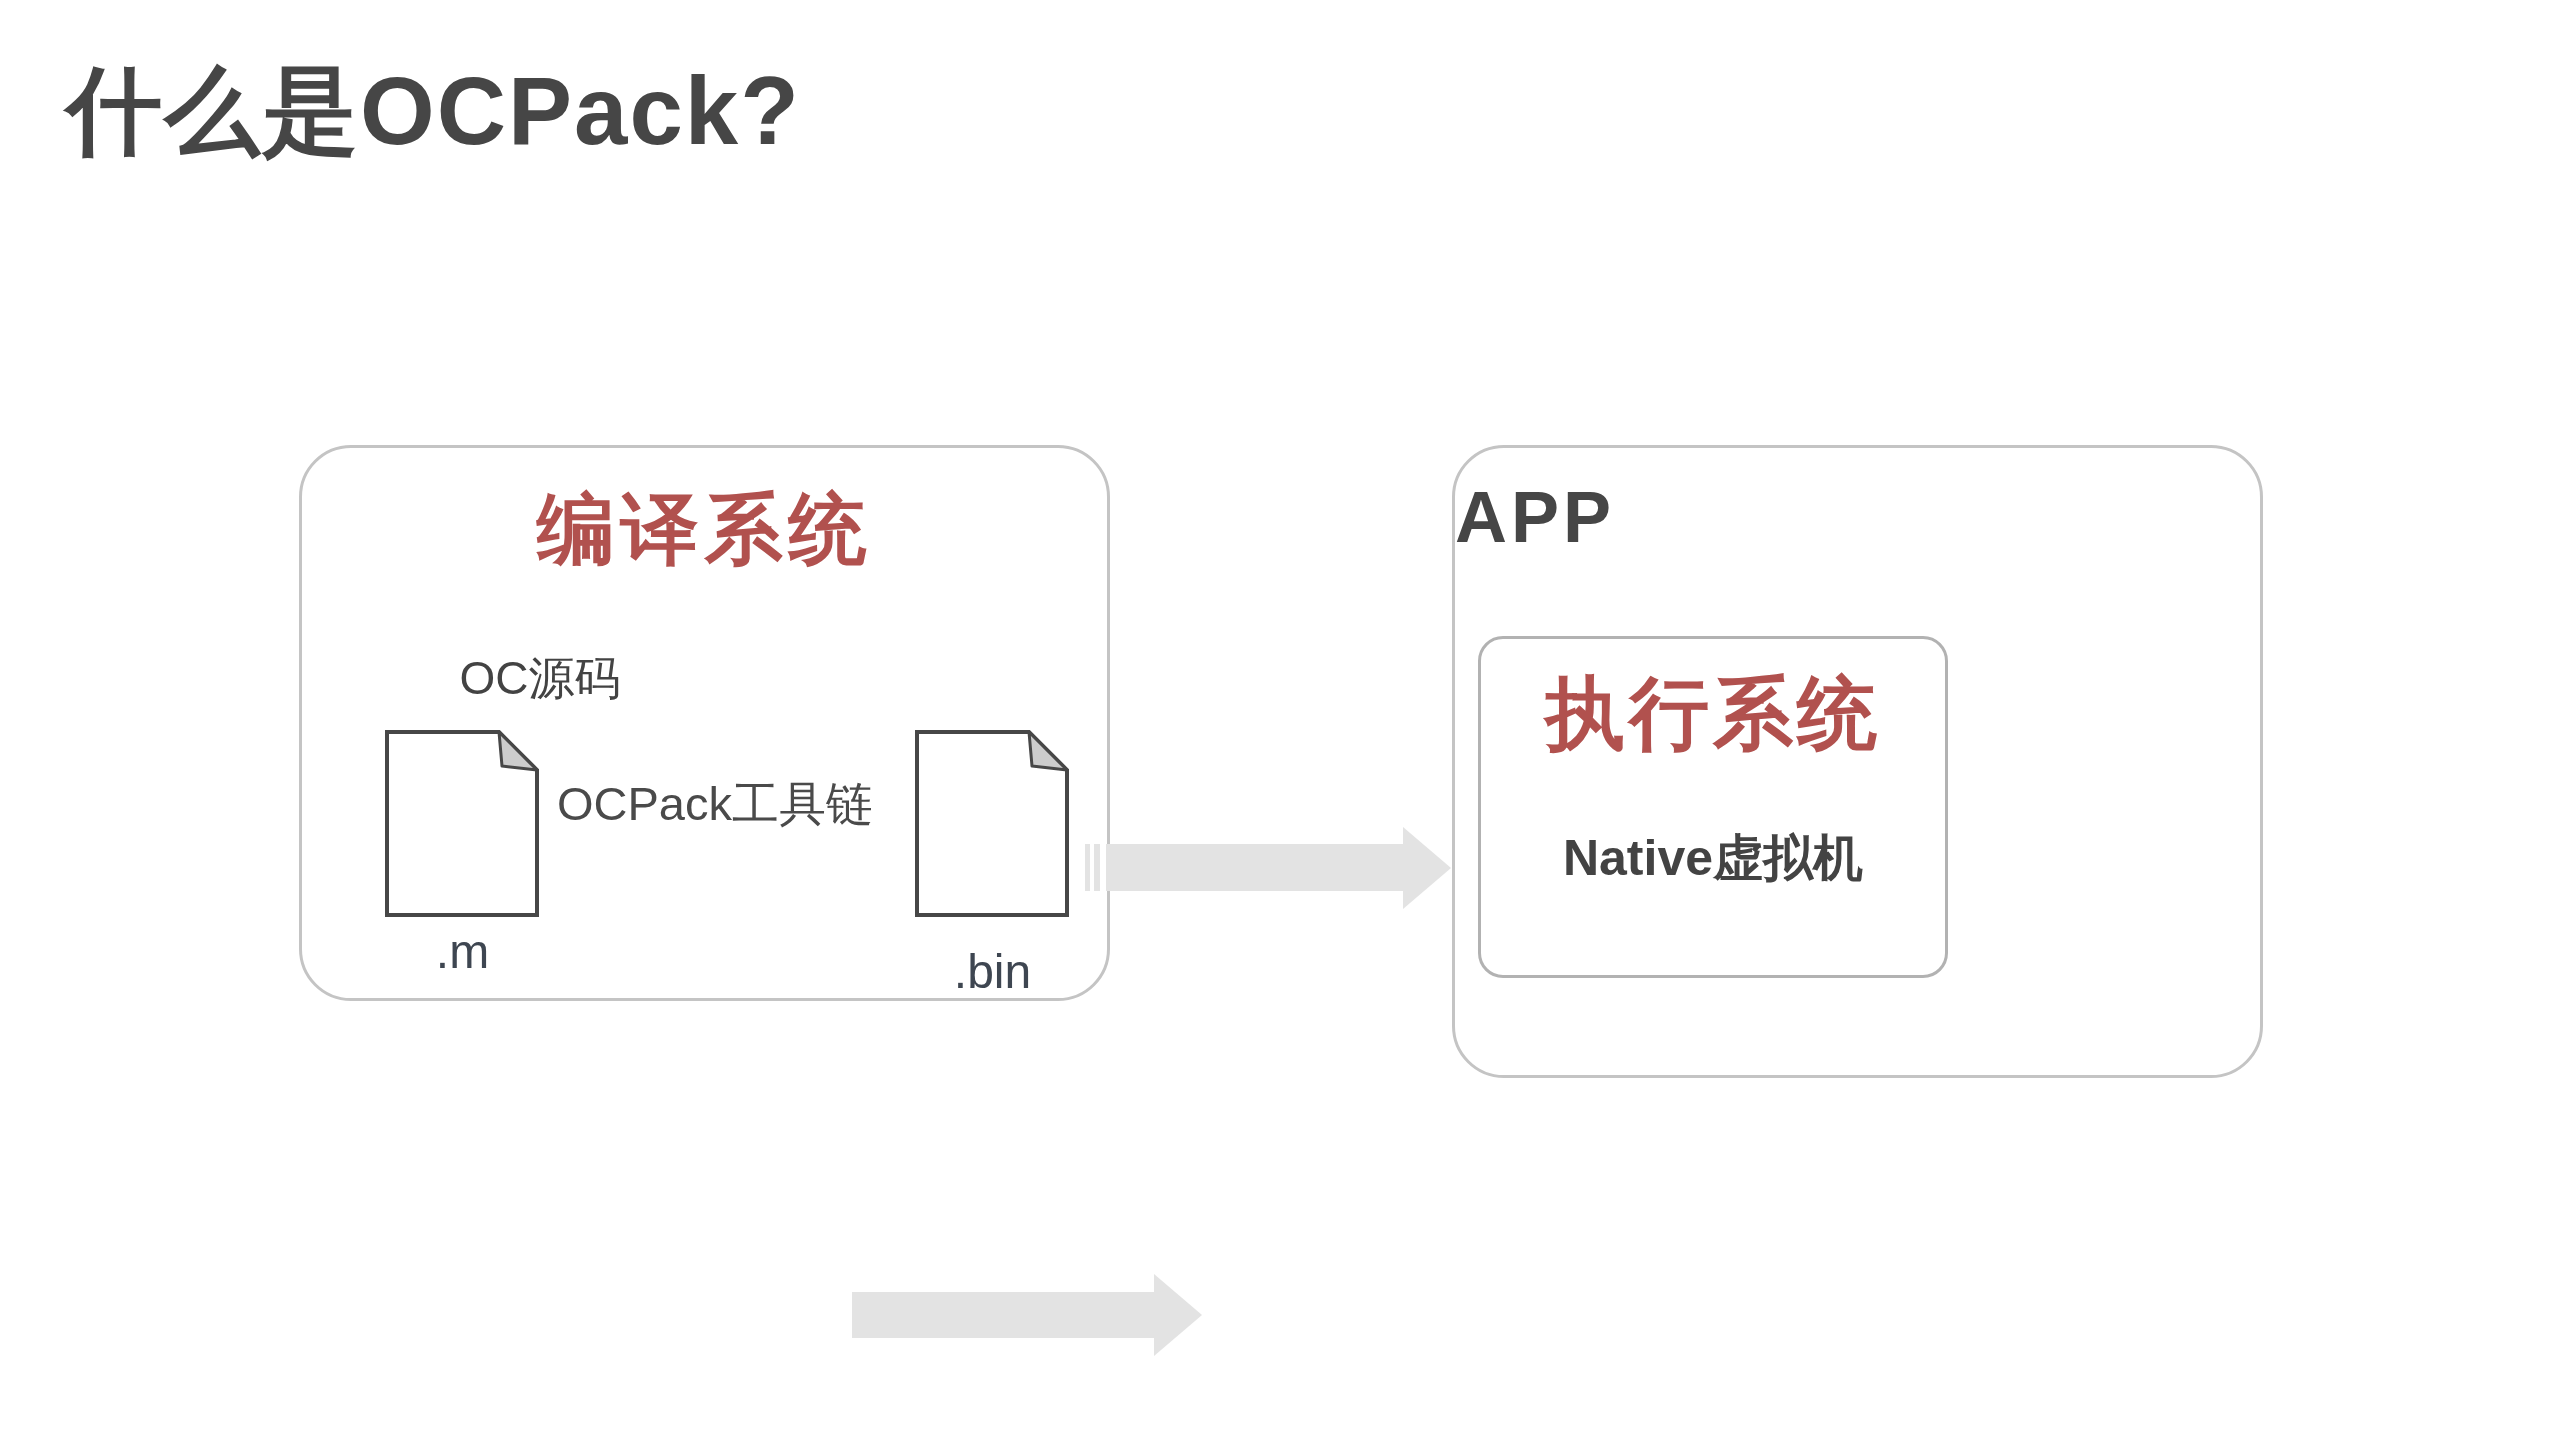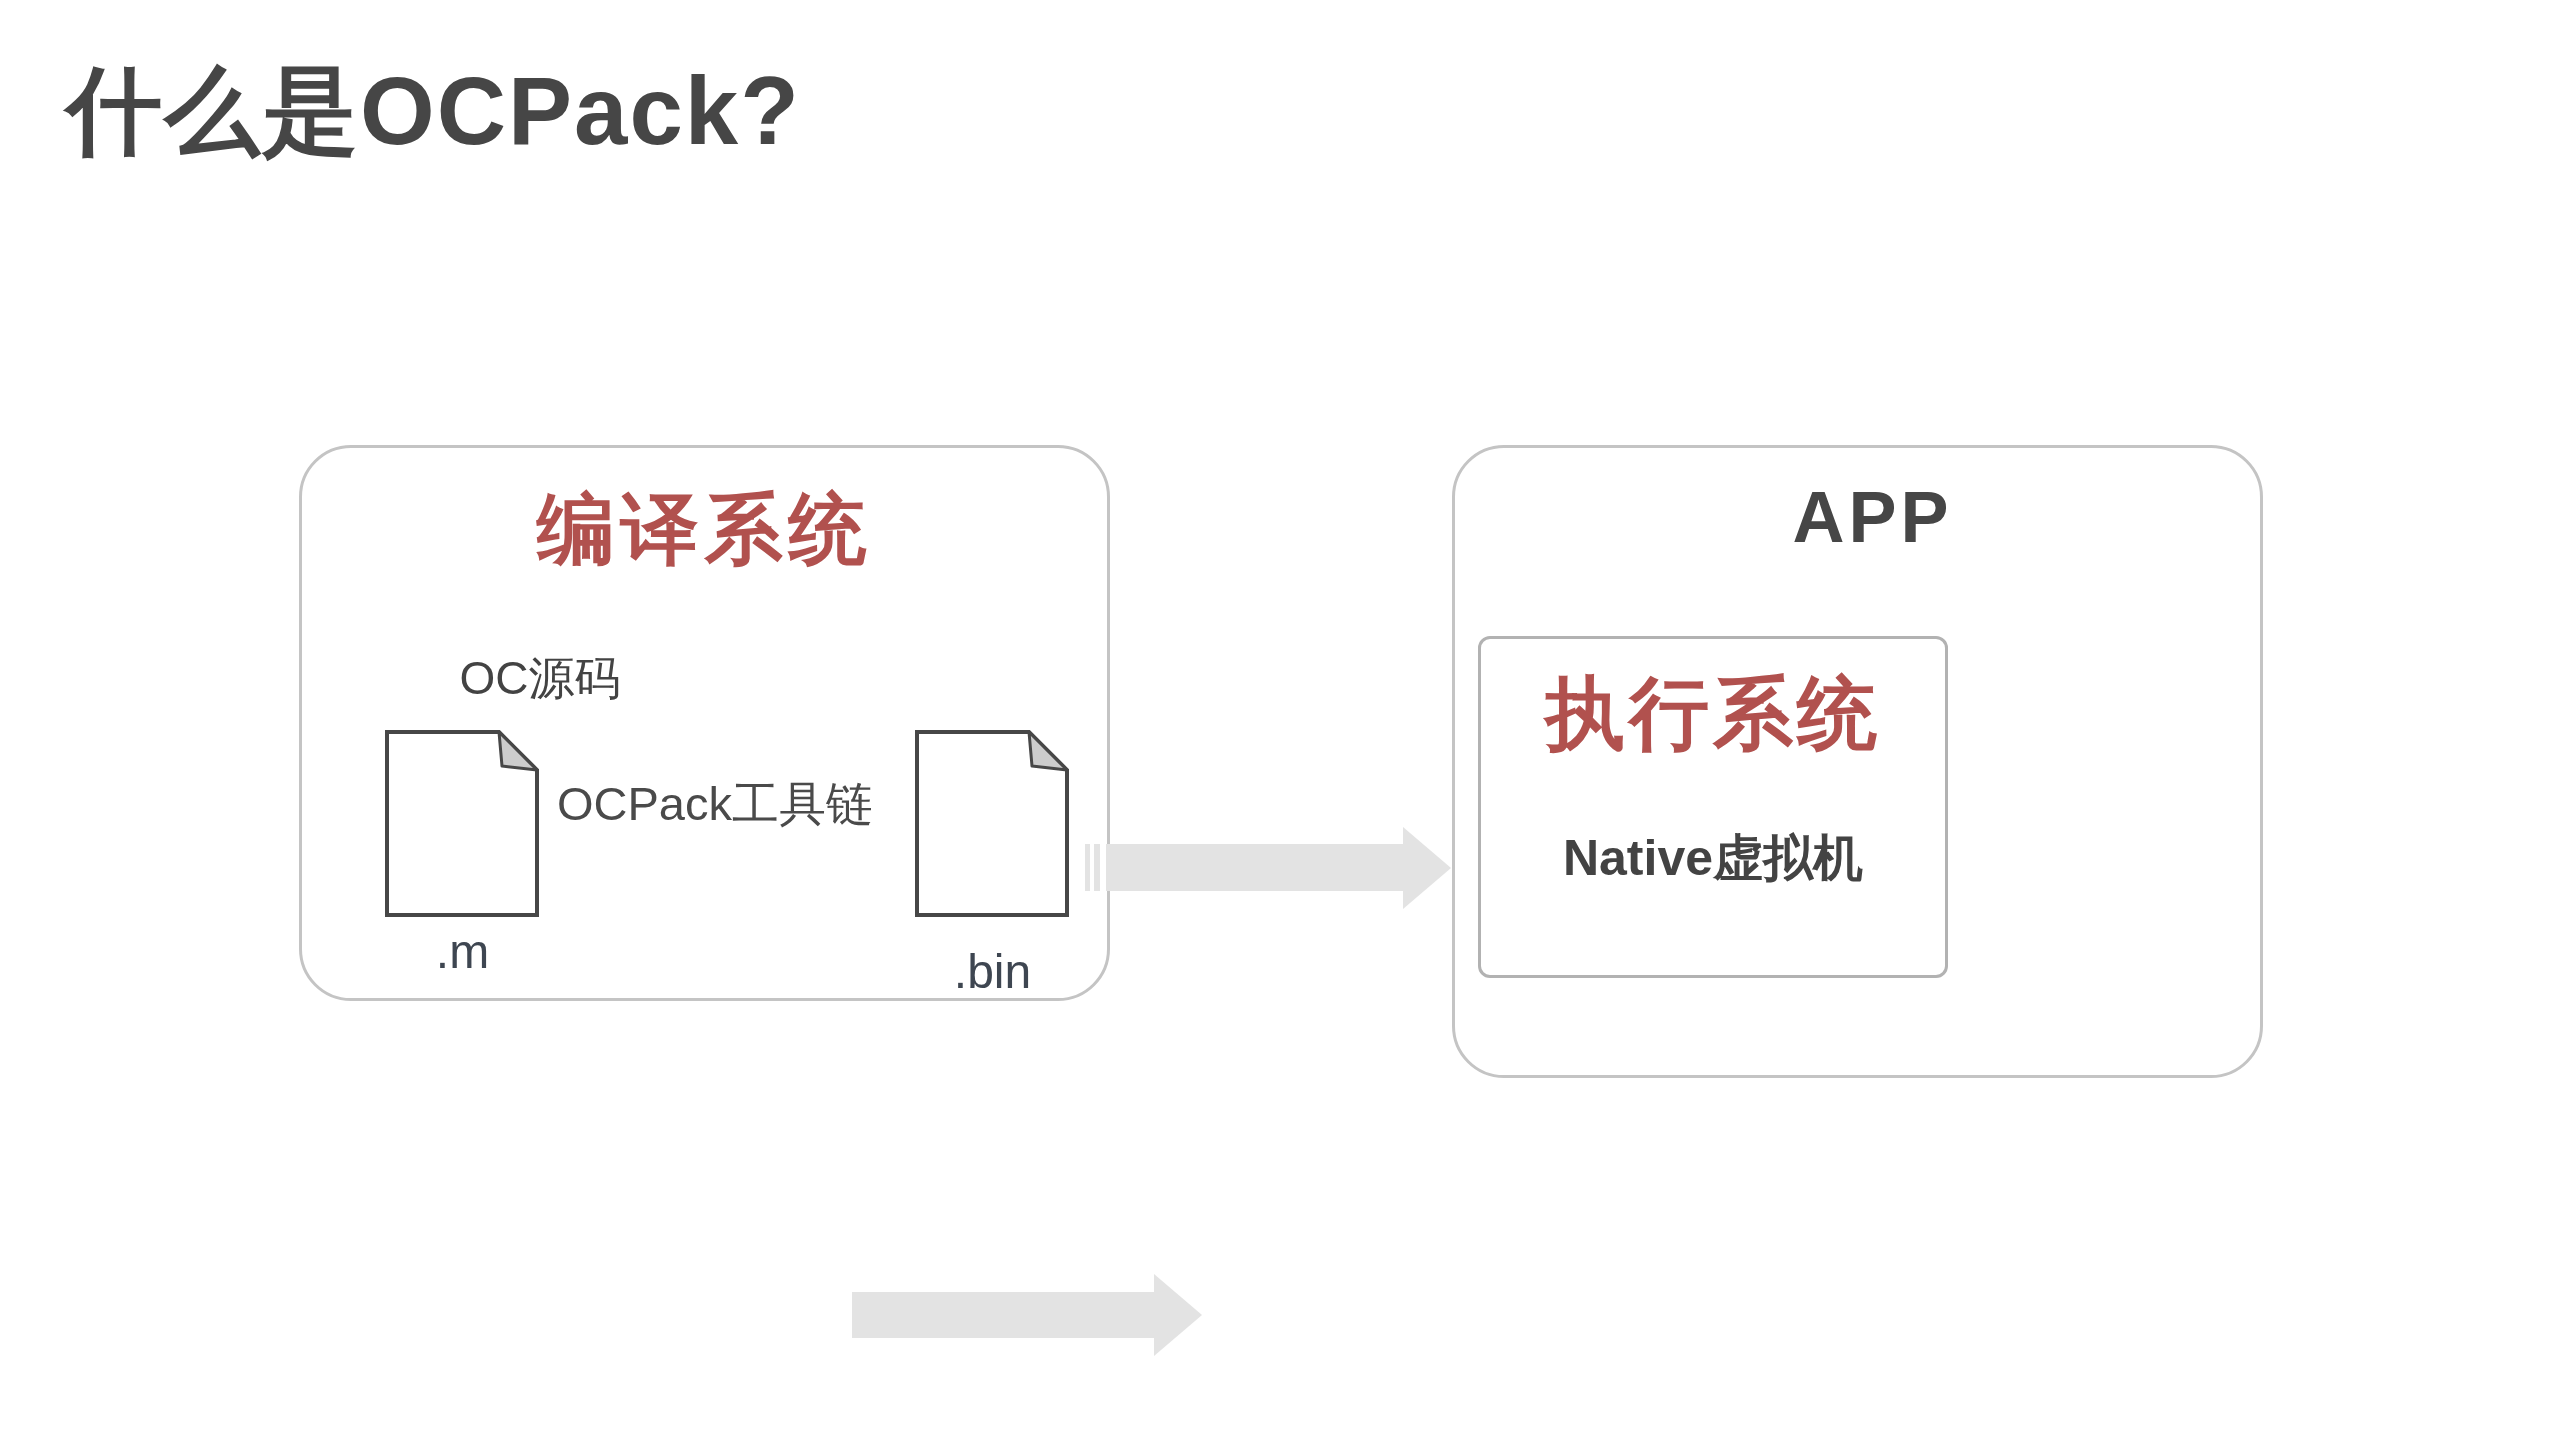--- a/index.html
+++ b/index.html
@@ -33,22 +33,22 @@
   .box-compile{left:299px;top:445px;width:811px;height:556px;}
   .box-app{left:1452px;top:445px;width:811px;height:633px;}
 
   .box-red-title{
     position:absolute;left:0;right:0;top:30px;
     text-align:center;font-size:78px;font-weight:700;
     letter-spacing:6px;color:var(--accent-red);white-space:nowrap;
   }
   .app-title{
     position:absolute;left:0;right:0;top:28px;
-    text-align:center;font-size:72px;font-weight:600;
-    letter-spacing:4px;color:var(--title-text);white-space:nowrap;margin-left:30px;
+    font-size:72px;font-weight:600;
+    letter-spacing:4px;color:var(--title-text);white-space:nowrap;
   }
 
   .file-label{
     position:absolute;font-size:46px;font-weight:400;color:var(--label-text);
     text-align:center;white-space:nowrap;
   }
   .label-source{left:83px;top:200px;width:310px;}   
   .label-bytecode{left:613px;top:200px;width:310px;}
 
   .doc-icon{position:absolute;width:155px;height:189px;}
@@ -80,21 +80,21 @@
   .arrow-toolchain .head{left:302px;top:0;}
 
   .arrow-deploy{left:1085px;top:826px;width:367px;height:83px;}
   .arrow-deploy .stripe-1{left:0;top:18px;width:5px;height:47px;}
   .arrow-deploy .stripe-2{left:9px;top:18px;width:6px;height:47px;}
   .arrow-deploy .shaft{left:21px;top:18px;width:298px;height:47px;}
   .arrow-deploy .head{left:318px;top:1px;}
 
   .inner-box{
     position:absolute;left:23px;top:188px;width:470px;height:342px;
-    border:3px solid var(--inner-box-border);border-radius:12px;
+    border:3px solid var(--inner-box-border);border-radius:25px;
     background:var(--background);
   }
   .inner-box-title{
     position:absolute;left:0;right:0;top:22px;
     text-align:center;font-size:80px;font-weight:700;
     letter-spacing:4px;color:var(--accent-red);white-space:nowrap;
   }
   .vm-label{
     position:absolute;left:0;right:0;top:186px;
     text-align:center;font-size:50px;font-weight:600;

